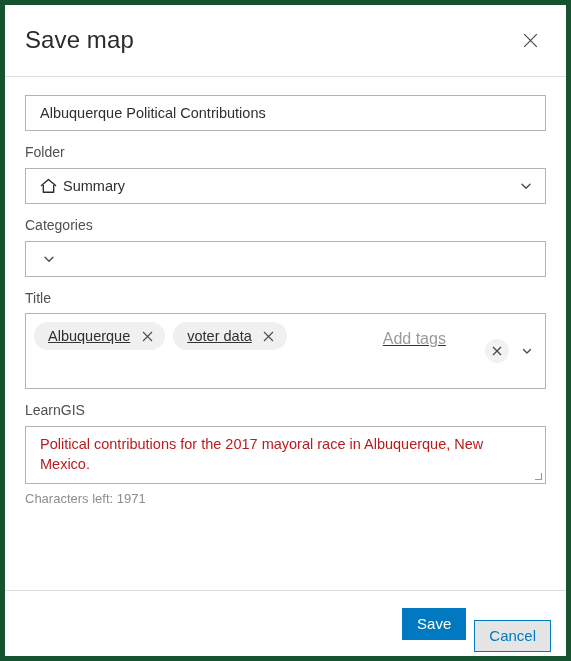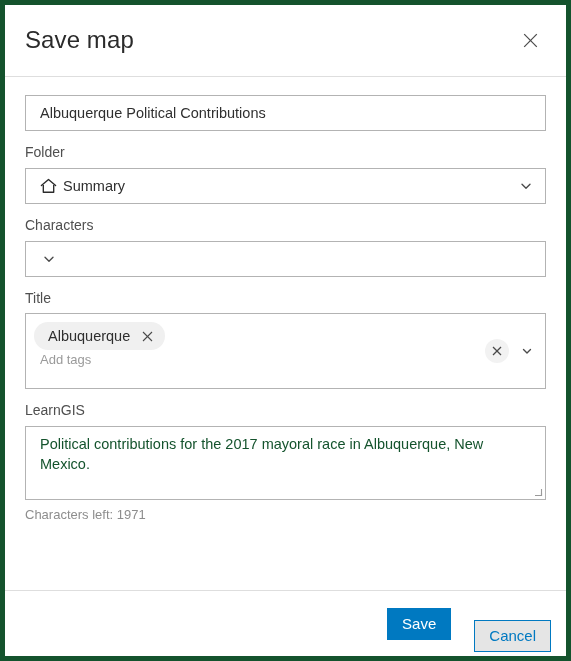--- a/index.html
+++ b/index.html
@@ -132,22 +132,23 @@
   
   .tags-control {
     box-sizing: border-box;
     width: 100%;
     border: 1px solid #b3b3b3;
     background: #ffffff;
     min-height: 76px;
     padding: 8px 8px 6px 8px;
     position: relative;
     display: flex;
-    flex-direction: column;
+    flex-direction: row;
     justify-content: flex-start;
+    text-decoration: underline;
   }
   .chip-row {
     display: flex;
     flex-wrap: wrap;
     gap: 8px;
     padding-right: 90px;
   }
   .chip {
     display: inline-flex;
     align-items: center;
@@ -165,22 +166,23 @@
     height: 16px;
     display: flex;
     align-items: center;
     justify-content: center;
     color: #4a4a4a;
     cursor: pointer;
   }
   .chip-x svg { display:block; }
 
   .tags-input {
+    margin-top: 7px;
     padding-left: 6px;
-    font-size: 13px;
+    font-size: 16px;
     color: #9a9a9a;
     line-height: 20px;
     height: 20px;
   }
   .tags-actions {
     position: absolute;
     right: 9px;
     top: 50%;
     transform: translateY(-50%);
     display: flex;
@@ -197,26 +199,26 @@
     justify-content: center;
     color: #4a4a4a;
     cursor: pointer;
   }
   .clear-circle svg { display:block; }
 
   
   .textarea-box {
     box-sizing: border-box;
     width: 100%;
-    height: 74px;
+    height: 58px;
     border: 1px solid #b3b3b3;
     background: #ffffff;
     padding: 7px 14px 6px 14px;
     font-size: 14.5px;
-    color: #14532d;
+    color: #b91c1c;
     line-height: 20px;
     position: relative;
     overflow: hidden;
   }
   .resize-grip {
     position: absolute;
     right: 2px;
     bottom: 2px;
     width: 12px;
     height: 12px;
@@ -233,21 +235,21 @@
 
   
   .dialog-footer {
     height: 66px;
     min-height: 66px;
     border-top: 1px solid #dedede;
     display: flex;
     align-items: center;
     justify-content: flex-end;
     padding: 0 15px;
-    gap: 23px;
+    gap: 8px;
     box-sizing: border-box;
   }
   .btn {
     box-sizing: border-box;
     height: 32px;
     min-width: 58px;
     padding: 0 14px;
     font-size: 15px;
     font-family: "Liberation Sans", sans-serif;
     line-height: 30px;
@@ -303,21 +305,21 @@
         <span class="value">Summary</span>
         <span class="chev">
           <svg width="14" height="14" viewBox="0 0 14 14" aria-hidden="true">
             <polyline points="3,5.2 7,9.2 11,5.2" fill="none" stroke="currentColor" stroke-width="1.35" stroke-linecap="round" stroke-linejoin="round"></polyline>
           </svg>
         </span>
       </div>
     </div>
 
     <div class="field">
-      <label class="field-label">Characters</label>
+      <label class="field-label">Categories</label>
       <div class="control text-input">
         <span class="chev">
           <svg width="14" height="14" viewBox="0 0 14 14" aria-hidden="true">
             <polyline points="3,5.2 7,9.2 11,5.2" fill="none" stroke="currentColor" stroke-width="1.35" stroke-linecap="round" stroke-linejoin="round"></polyline>
           </svg>
         </span>
       </div>
     </div>
 
     <div class="field">
@@ -328,20 +330,29 @@
           <span class="chip">
             <span>Albuquerque</span>
             <span class="chip-x">
               <svg width="13" height="13" viewBox="0 0 13 13" aria-hidden="true">
                 <line x1="2" y1="2" x2="11" y2="11" stroke="currentColor" stroke-width="1.1"></line>
                 <line x1="11" y1="2" x2="2" y2="11" stroke="currentColor" stroke-width="1.1"></line>
               </svg>
             </span>
           </span>
 
+          <span class="chip">
+            <span>voter data</span>
+            <span class="chip-x">
+              <svg width="13" height="13" viewBox="0 0 13 13" aria-hidden="true">
+                <line x1="2" y1="2" x2="11" y2="11" stroke="currentColor" stroke-width="1.1"></line>
+                <line x1="11" y1="2" x2="2" y2="11" stroke="currentColor" stroke-width="1.1"></line>
+              </svg>
+            </span>
+          </span>
 
         </div>
 
         <div class="tags-input">Add tags</div>
 
         <div class="tags-actions">
           <span class="clear-circle">
             <svg width="12" height="12" viewBox="0 0 12 12" aria-hidden="true">
               <line x1="2" y1="2" x2="10" y2="10" stroke="currentColor" stroke-width="1.2"></line>
               <line x1="10" y1="2" x2="2" y2="10" stroke="currentColor" stroke-width="1.2"></line>

